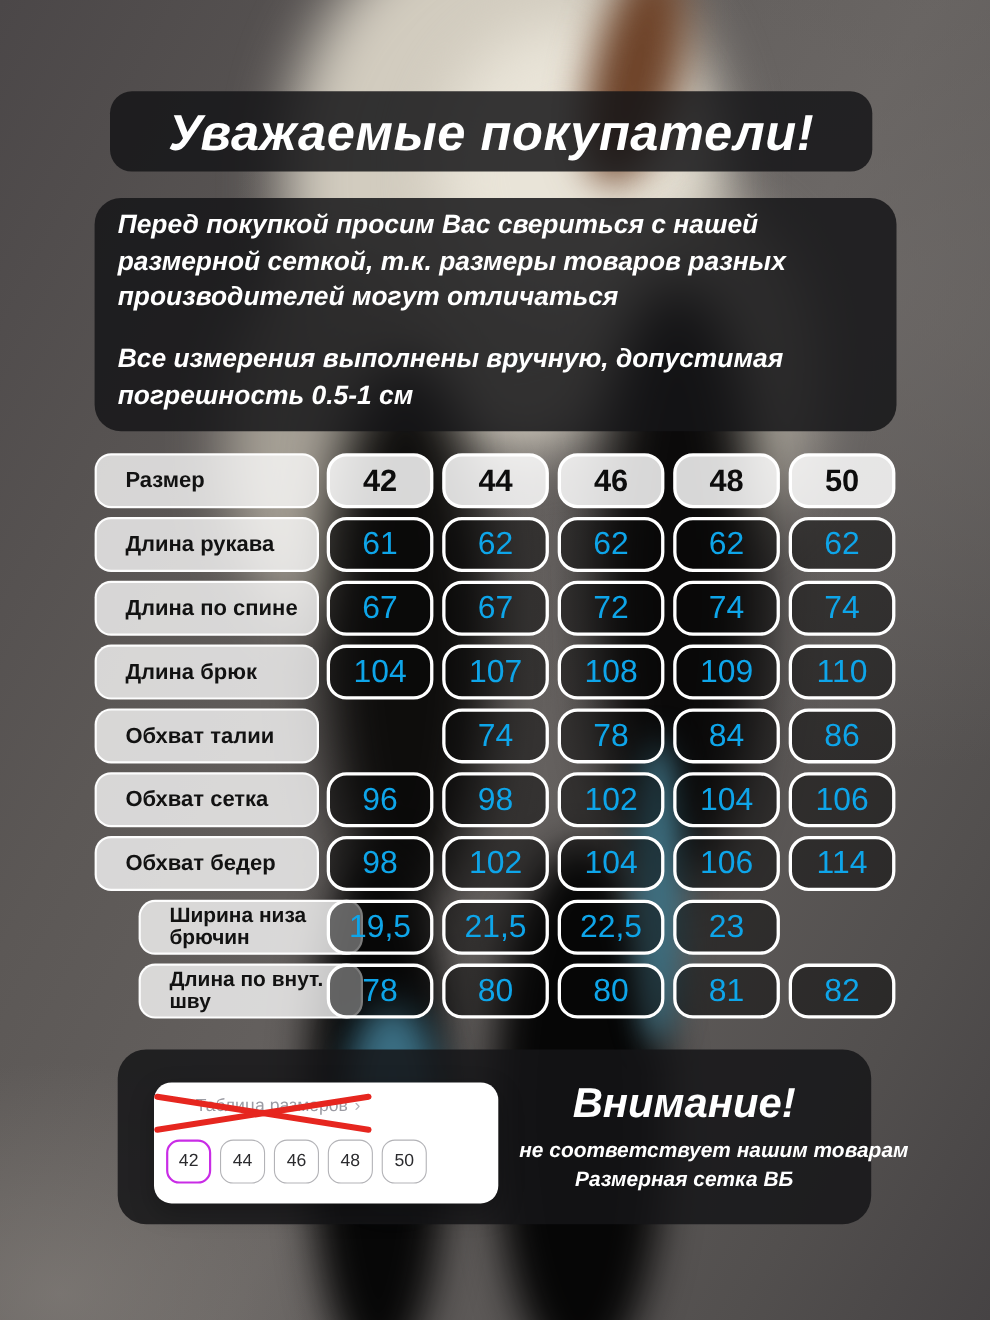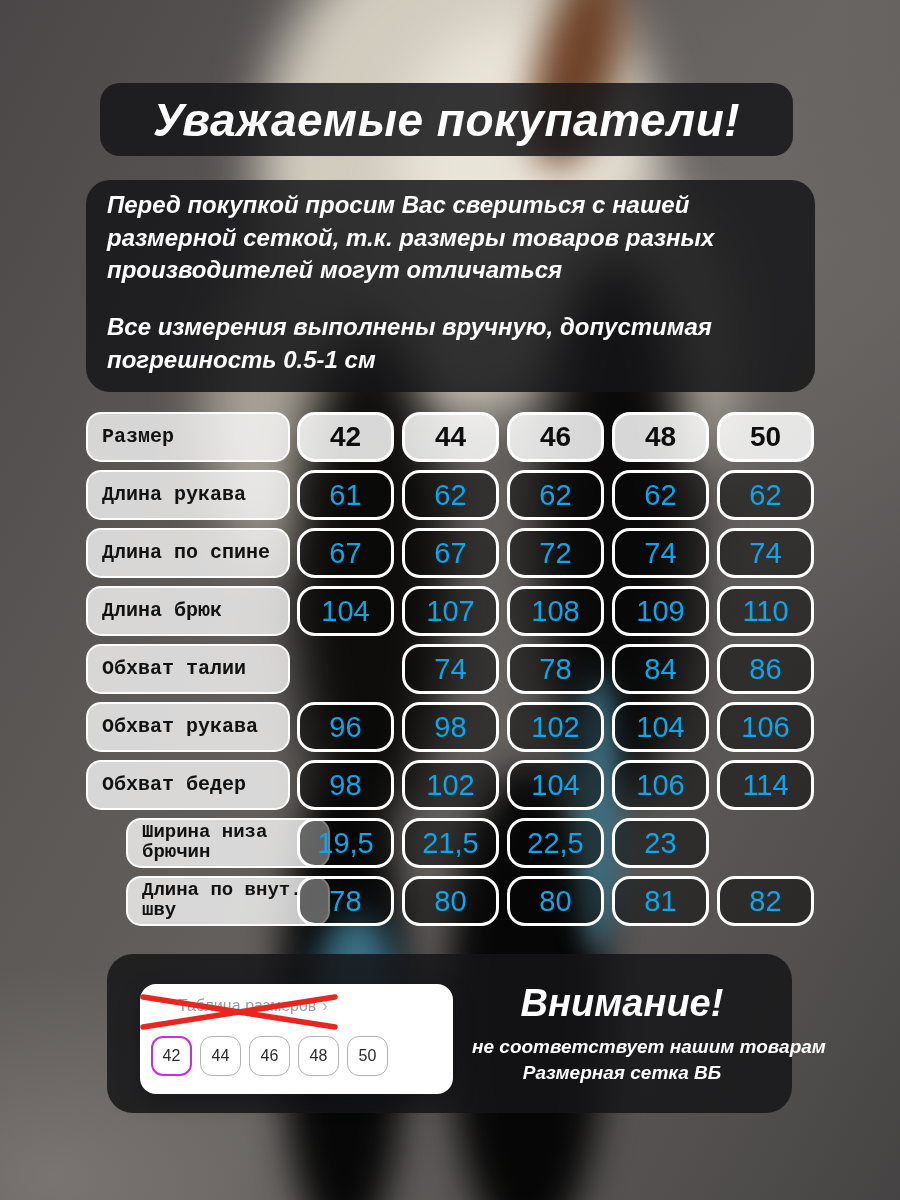--- a/index.html
+++ b/index.html
@@ -36,22 +36,22 @@
   .info{left:86px;top:180px;width:729px;height:212px;border-radius:24px;padding:9px 22px 0 21px;}
   .info p{margin:0;color:#fff;font-size:24px;font-weight:600;font-style:italic;
     line-height:1.36;white-space:pre-line;}
   .info p + p{margin-top:24px;}
   
   .trow{position:absolute;left:86px;width:729px;height:50px;}
   .r0{top:412px}.r1{top:470px}.r2{top:528px}.r3{top:586px}.r4{top:644px}
   .r5{top:702px}.r6{top:760px}.r7{top:818px}.r8{top:876px}
   .lbl{position:absolute;left:0;top:0;width:204px;height:50px;border-radius:15px;
     background:rgba(255,255,255,0.76);border:2px solid rgba(255,255,255,0.95);
-    display:flex;align-items:center;padding-left:14px;
-    color:#121212;font-size:20px;font-weight:700;line-height:1.04;font-family:Liberation Mono, monospace;}
+    display:flex;align-items:center;padding-left:26px;
+    color:#121212;font-size:20px;font-weight:700;line-height:1.04;}
   .lbl.small{font-size:19px;margin-left:40px;}
   .cell{position:absolute;top:0;width:97px;height:50px;border-radius:18px;
     display:flex;align-items:center;justify-content:center;}
   .c0{left:211px}.c1{left:316px}.c2{left:421px}.c3{left:526px}.c4{left:631px}
   .hcell{background:rgba(255,255,255,0.84);border:3px solid #ffffff;
     color:#0d0d0d;font-size:28px;font-weight:700;}
   .vcell{background:rgba(8,8,8,0.52);border:3px solid #ffffff;
     color:#0ea5e9;font-size:29px;font-weight:400;}
   
   .panel{left:107px;top:954px;width:685px;height:159px;border-radius:26px;}
@@ -139,21 +139,21 @@
 
     <div class="trow r4">
       <div class="lbl">Обхват талии</div>
       <div class="cell vcell c1">74</div>
       <div class="cell vcell c2">78</div>
       <div class="cell vcell c3">84</div>
       <div class="cell vcell c4">86</div>
     </div>
 
     <div class="trow r5">
-      <div class="lbl">Обхват рукава</div>
+      <div class="lbl">Обхват сетка</div>
       <div class="cell vcell c0">96</div>
       <div class="cell vcell c1">98</div>
       <div class="cell vcell c2">102</div>
       <div class="cell vcell c3">104</div>
       <div class="cell vcell c4">106</div>
     </div>
 
     <div class="trow r6">
       <div class="lbl">Обхват бедер</div>
       <div class="cell vcell c0">98</div>

